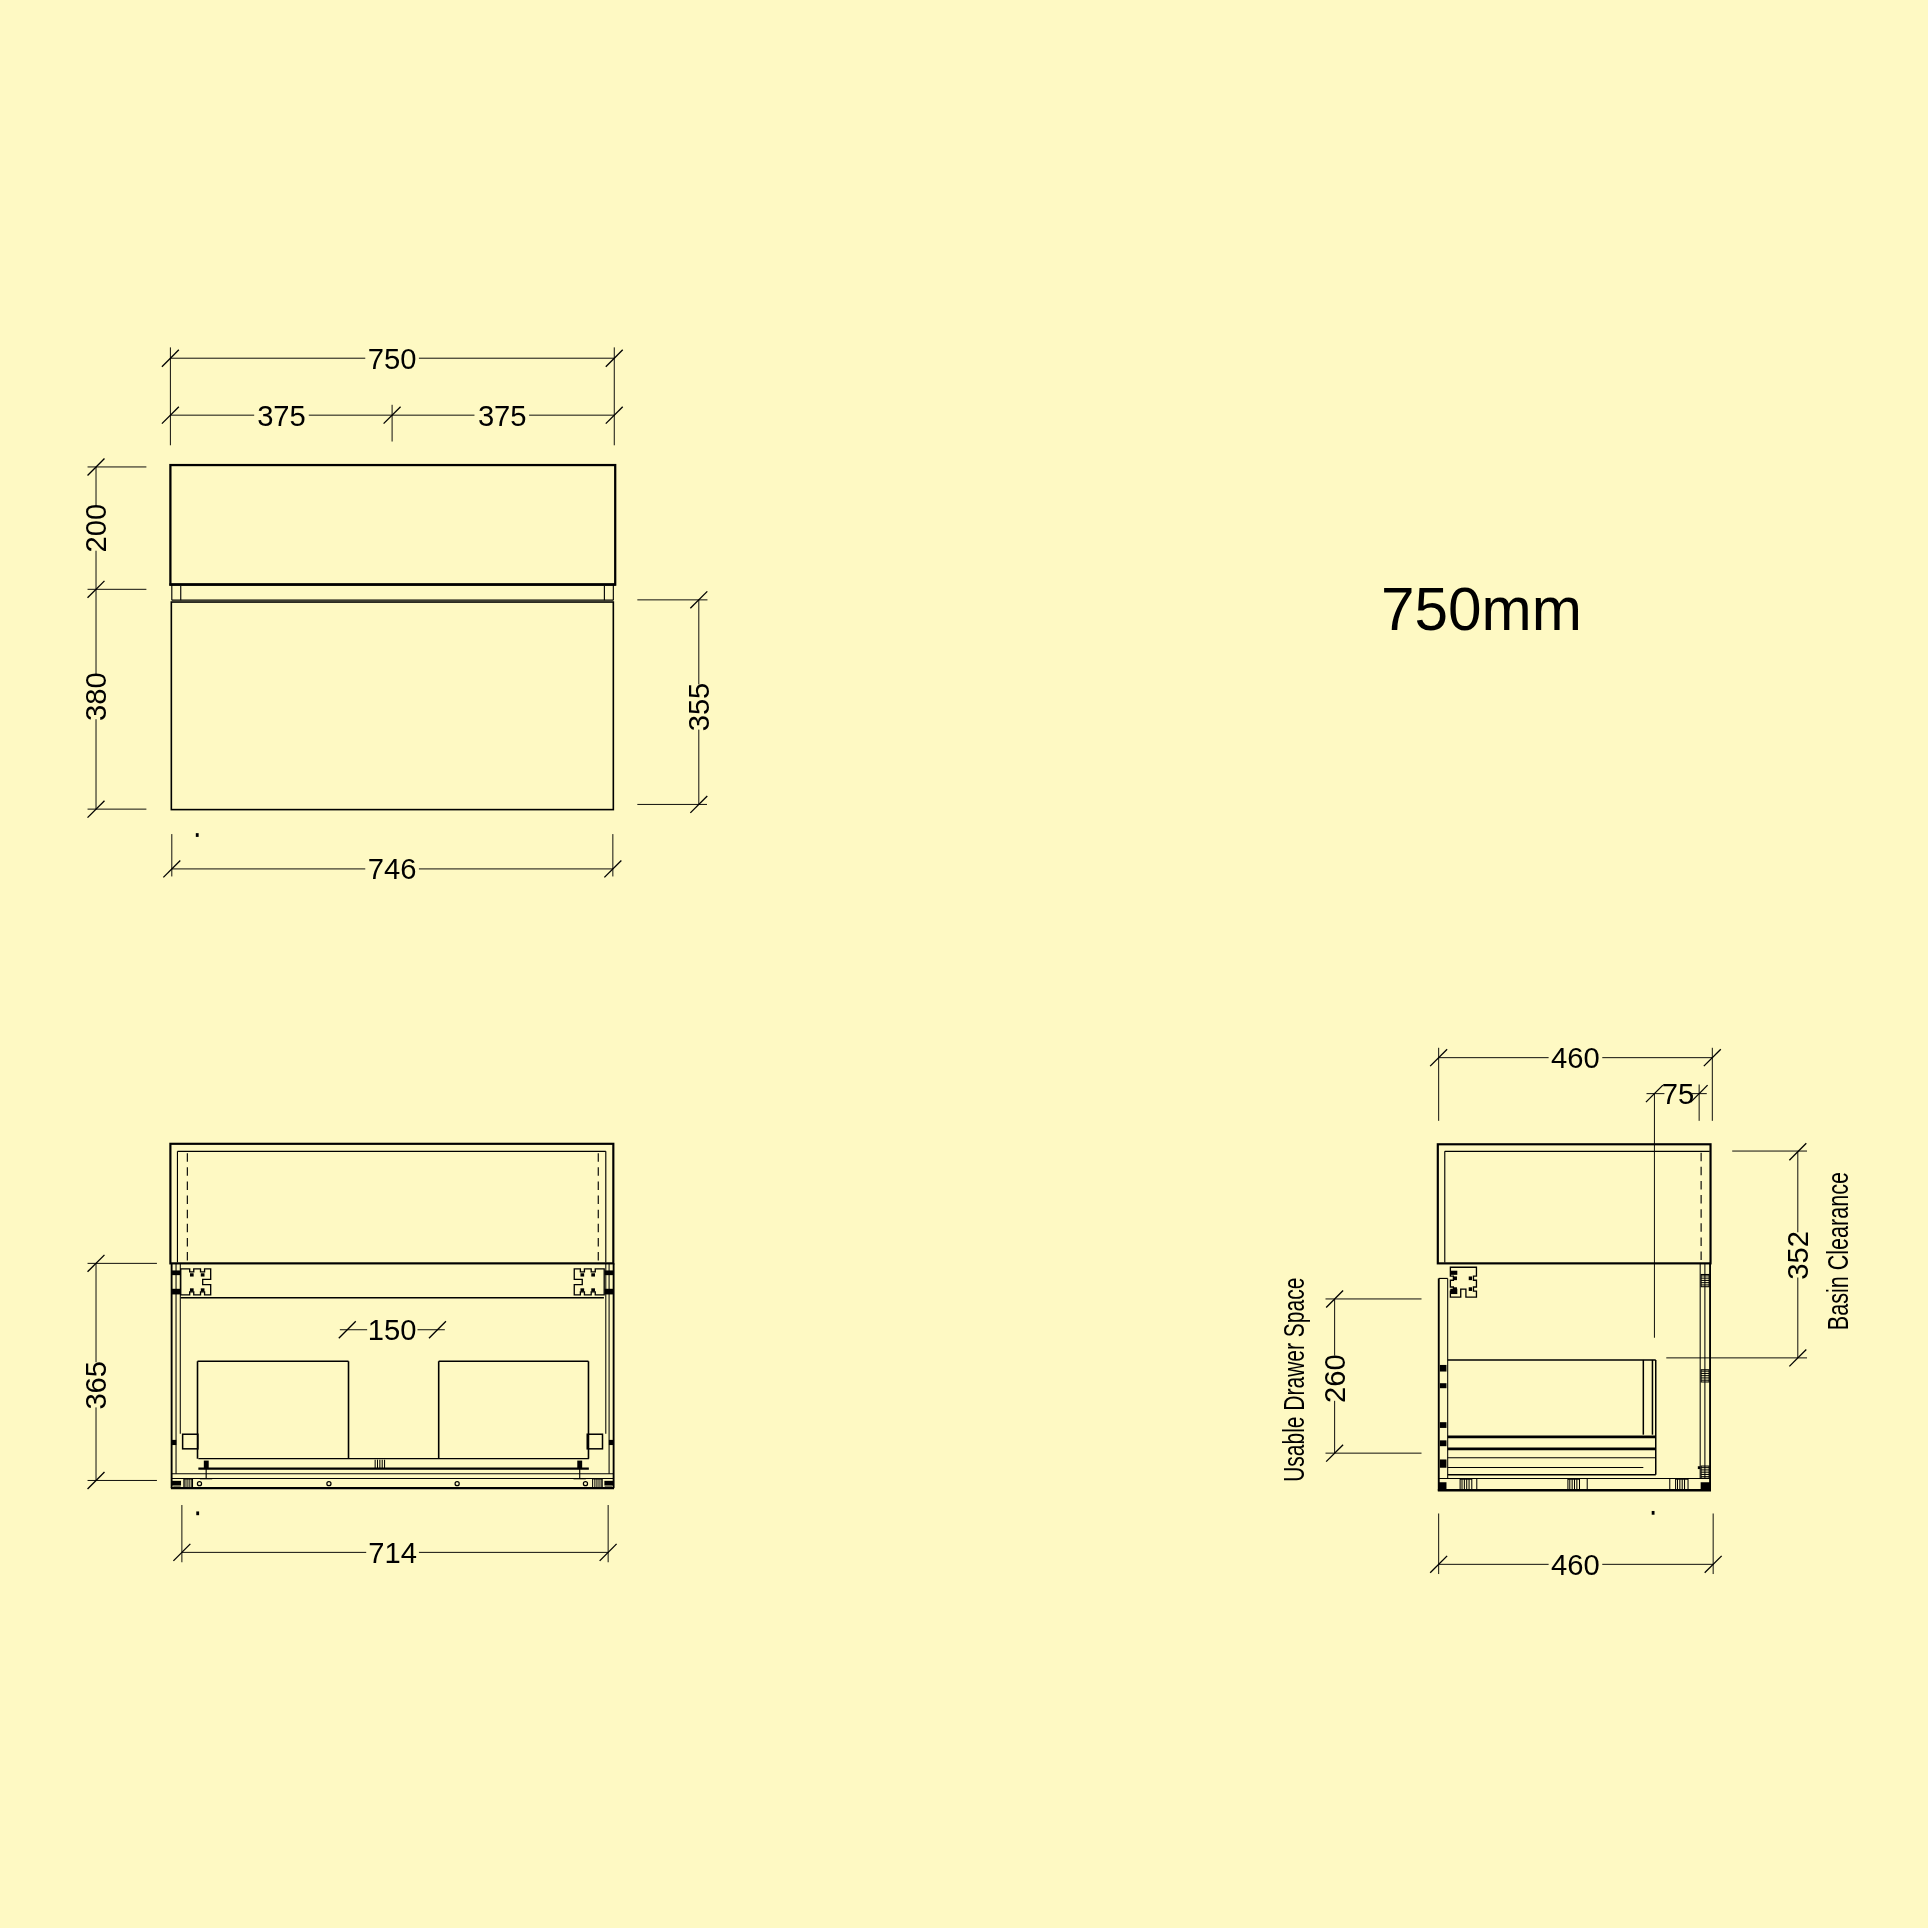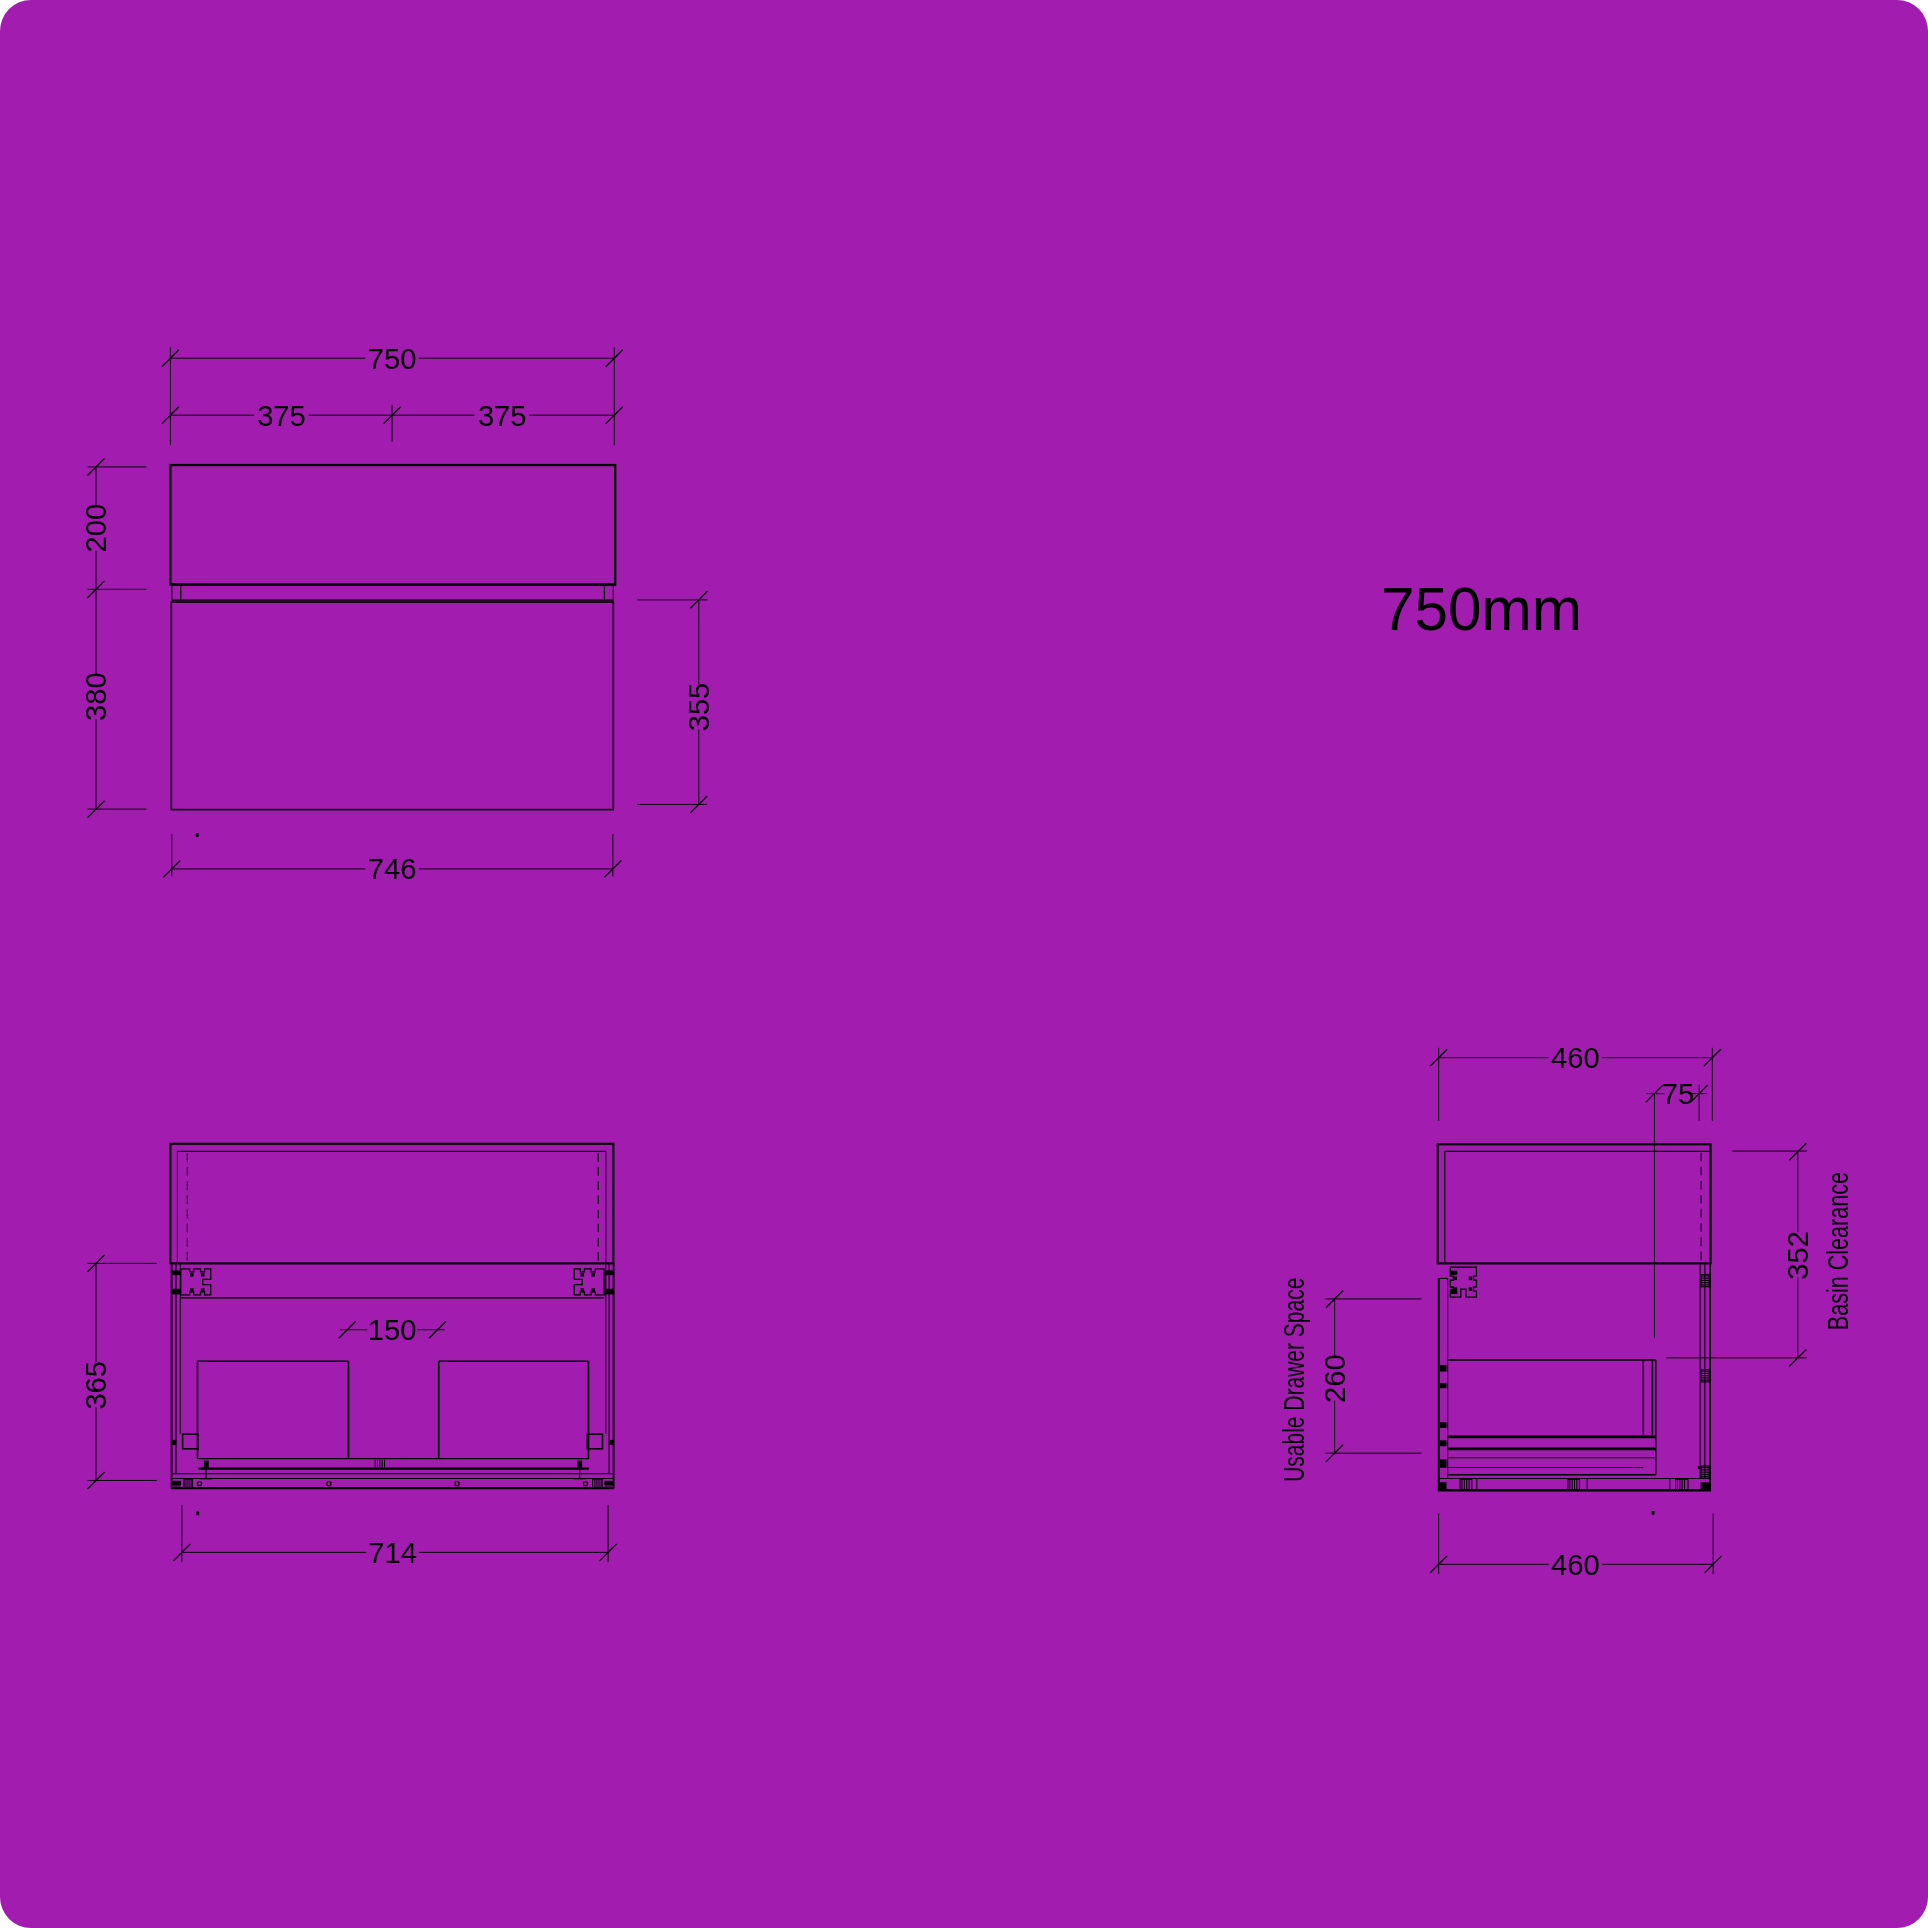--- a/index.html
+++ b/index.html
@@ -1,16 +1,16 @@
 <!DOCTYPE html>
 <html style="font-size:15px"><head>
 <meta charset="utf-8">
 <style>
   html,body{margin:0;padding:0;background:#fff;}
-  #page{position:relative;width:1928px;height:1928px;background:#a21caf;overflow:hidden;border-radius:31px;}
+  #page{position:relative;width:1928px;height:1928px;background:#fef9c3;overflow:hidden;}
   svg{position:absolute;left:0;top:0;}
   text{font-family:"Liberation Sans",sans-serif;fill:#000;}
 </style>
 </head>
 <body>
 <div id="page">
 <svg width="1928" height="1928" viewBox="0 0 2048 2048">
 <g stroke="#000" fill="none" stroke-linecap="butt">
 
 <rect x="181" y="494" width="472.5" height="127" stroke-width="2.4"></rect>

